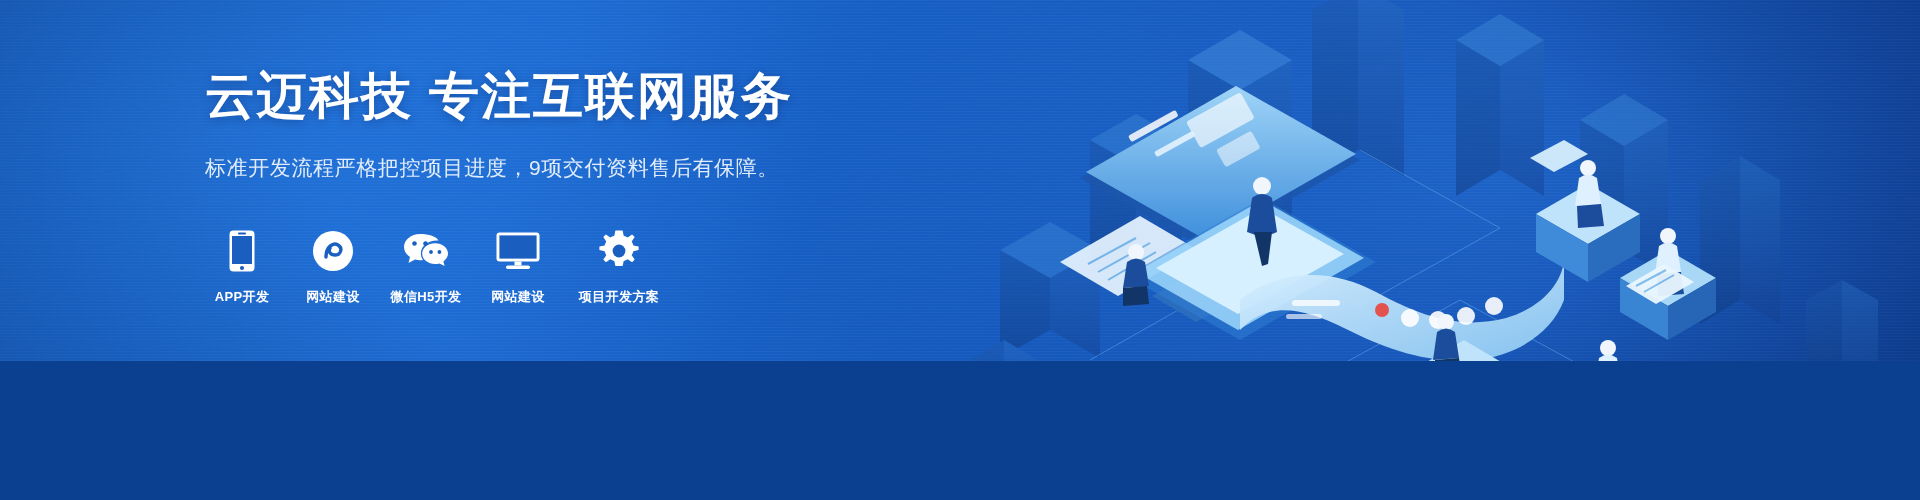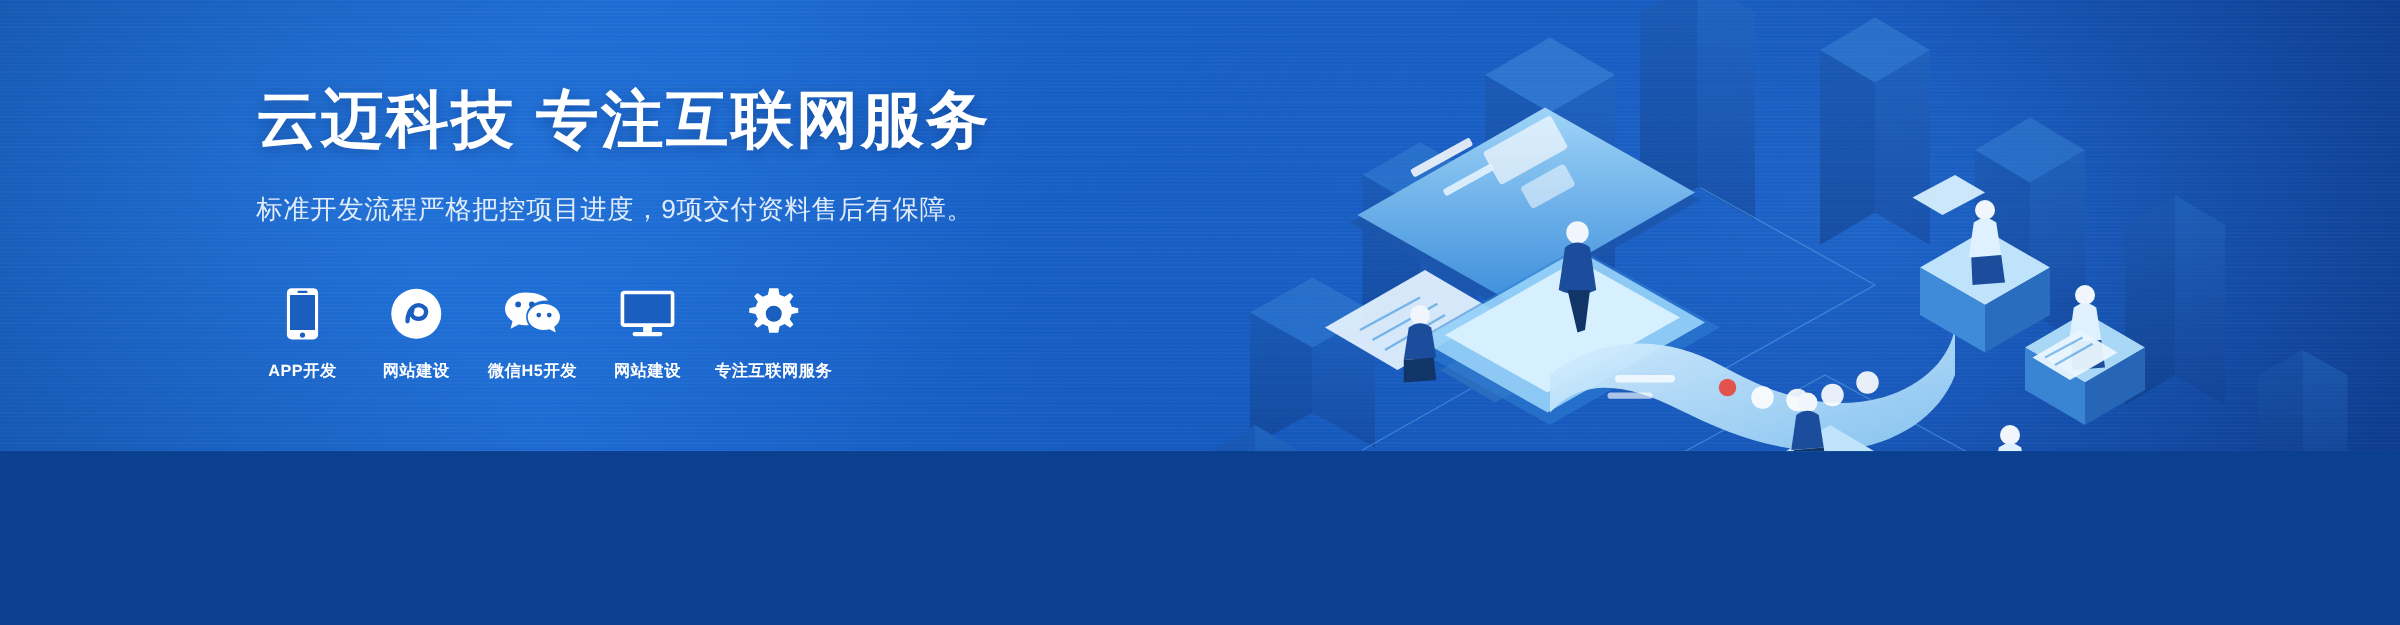--- a/index.html
+++ b/index.html
@@ -365,18 +365,18 @@
           <svg width="42" height="42" viewBox="0 0 42 42">
             <path d="M21 0.5 l3.6 0 1.1 5.2 a15.6 15.6 0 0 1 4 1.7 l4.4 -3 2.6 2.6 -3 4.4
                      a15.6 15.6 0 0 1 1.7 4 l5.2 1.1 0 3.6 -5.2 1.1 a15.6 15.6 0 0 1 -1.7 4
                      l3 4.4 -2.6 2.6 -4.4 -3 a15.6 15.6 0 0 1 -4 1.7 l-1.1 5.2 -3.6 0 -3.6 0
                      -1.1 -5.2 a15.6 15.6 0 0 1 -4 -1.7 l-4.4 3 -2.6 -2.6 3 -4.4
                      a15.6 15.6 0 0 1 -1.7 -4 l-5.2 -1.1 0 -3.6 5.2 -1.1 a15.6 15.6 0 0 1 1.7 -4
                      l-3 -4.4 2.6 -2.6 4.4 3 a15.6 15.6 0 0 1 4 -1.7 l1.1 -5.2 Z" fill="#ffffff"></path>
             <circle cx="21" cy="21" r="6.4" fill="#1a5ec0"></circle>
           </svg>
         </div>
-        <div class="caption">专注互联网服务</div>
+        <div class="caption">项目开发方案</div>
       </div>
 
     </div>
   </div>
 </div>
 
 </body></html>

